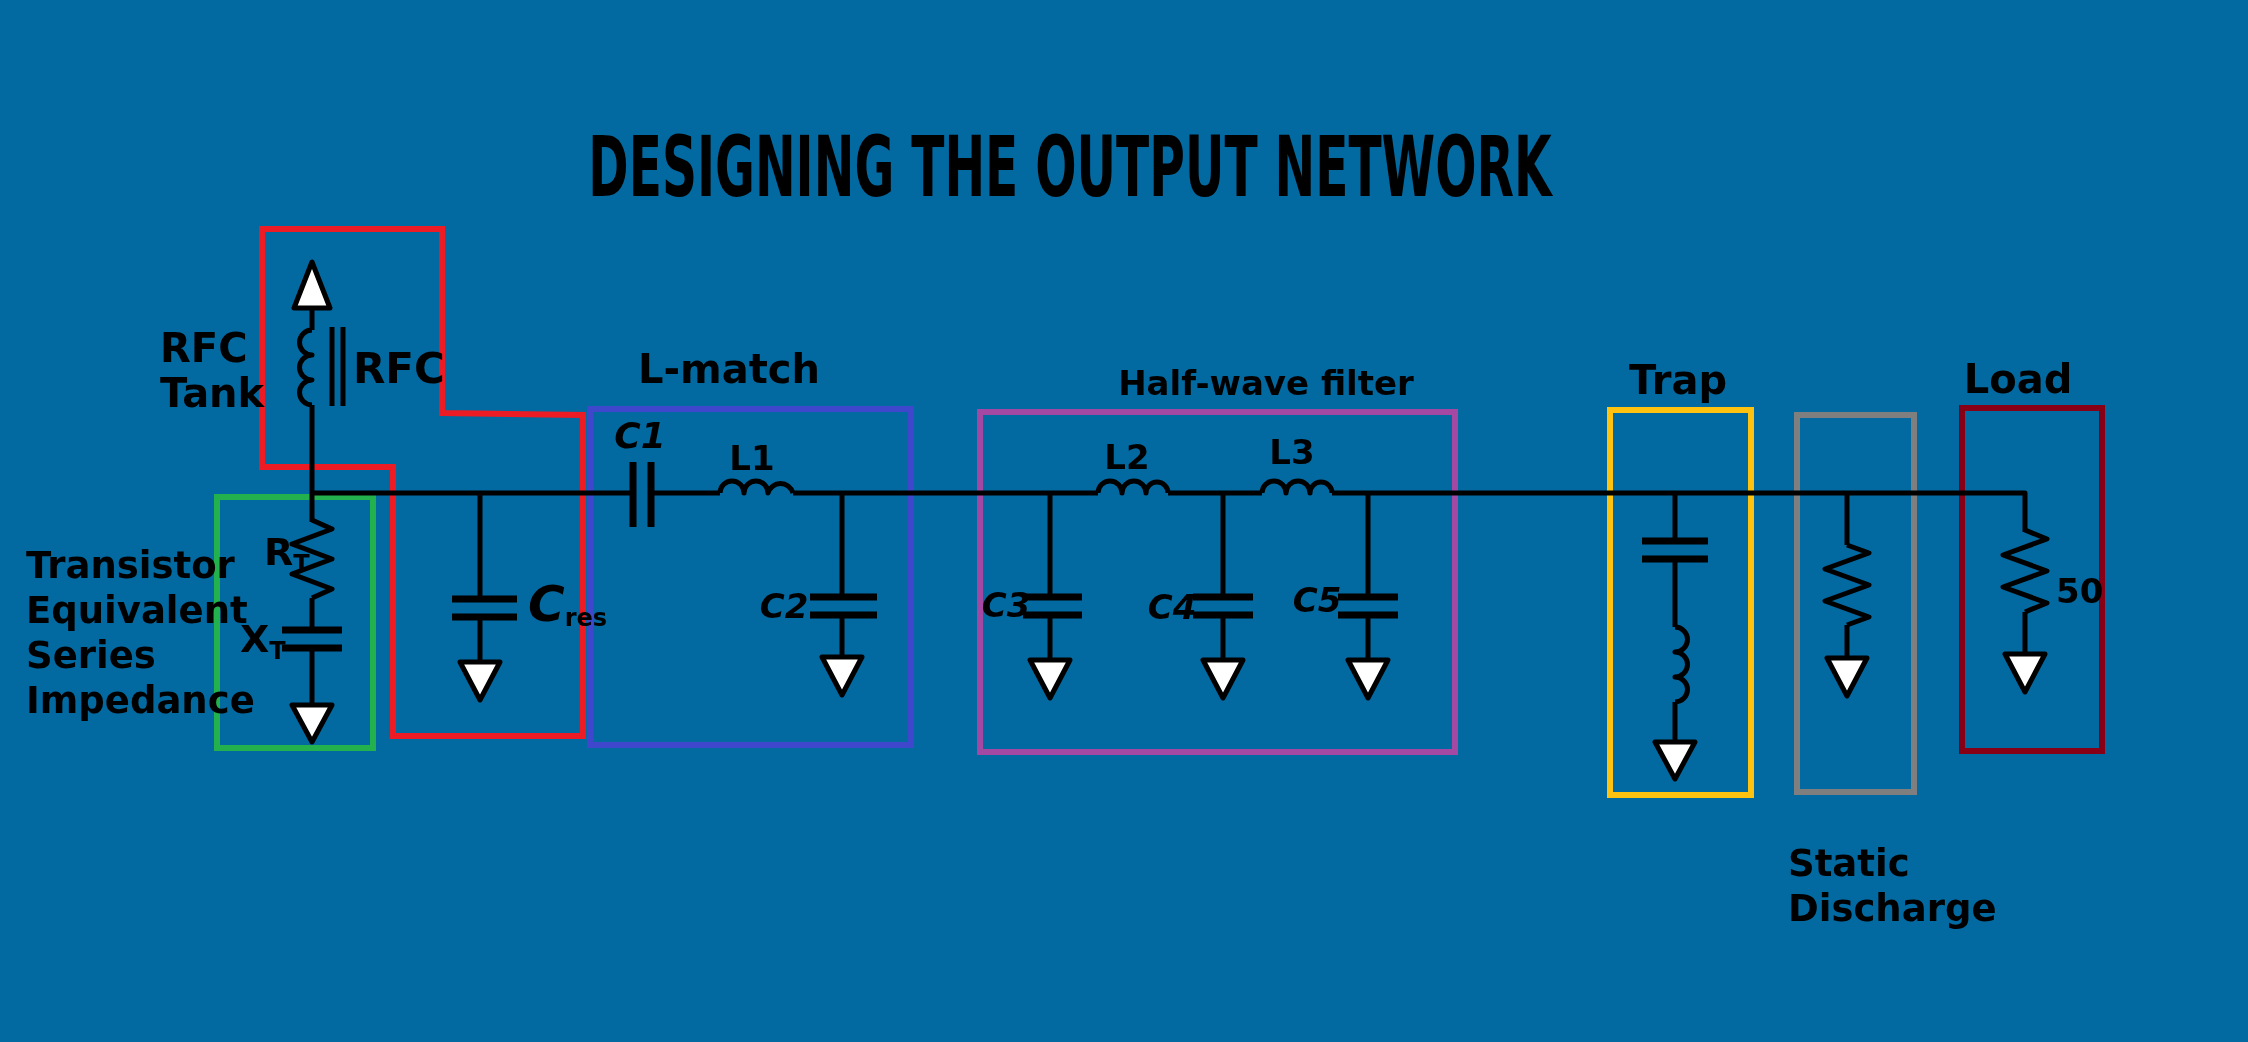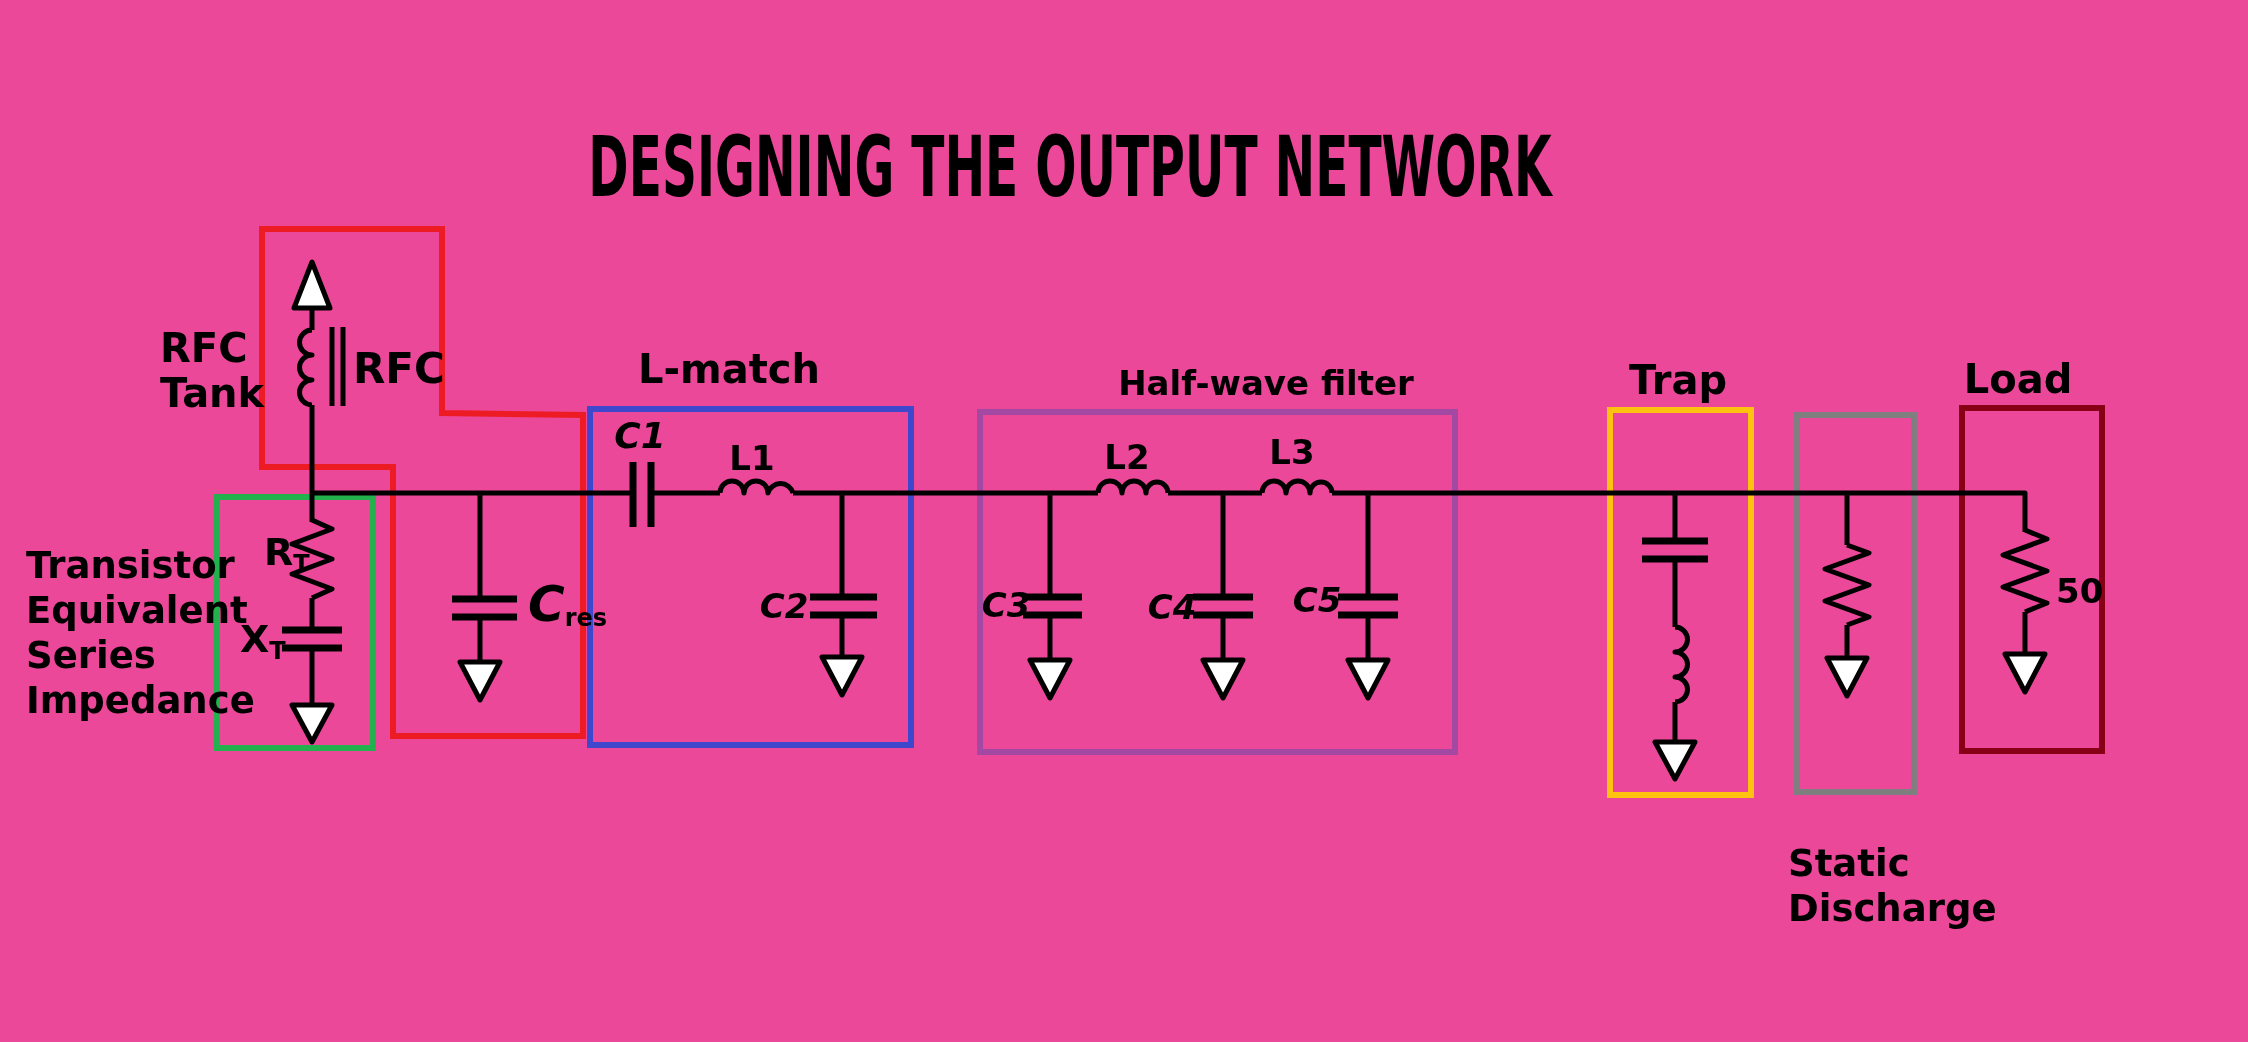--- a/index.html
+++ b/index.html
@@ -1,16 +1,16 @@
 <!DOCTYPE html>
 <html><head>
 <meta charset="utf-8">
 <style>
   html,body{margin:0;padding:0;background:#ffffff;}
-  .canvas{position:relative;width:2248px;height:1042px;background:#ec4899;overflow:hidden;}
+  .canvas{position:relative;width:2248px;height:1042px;background:#0369a1;overflow:hidden;}
   svg{display:block;}
   text{font-family:"DejaVu Sans","Liberation Sans",sans-serif;font-weight:bold;fill:#000000;}
   .it{font-style:italic;}
   .wire{stroke:#000000;stroke-width:5;fill:none;stroke-linejoin:round;stroke-linecap:butt;}
   .plate{stroke:#000000;stroke-width:7;fill:none;stroke-linecap:butt;}
   .gnd{fill:#ffffff;stroke:#000000;stroke-width:5;stroke-linejoin:round;}
   .box{fill:none;stroke-width:6;}
   .title-text{letter-spacing:0px;}
 </style>
 </head>

